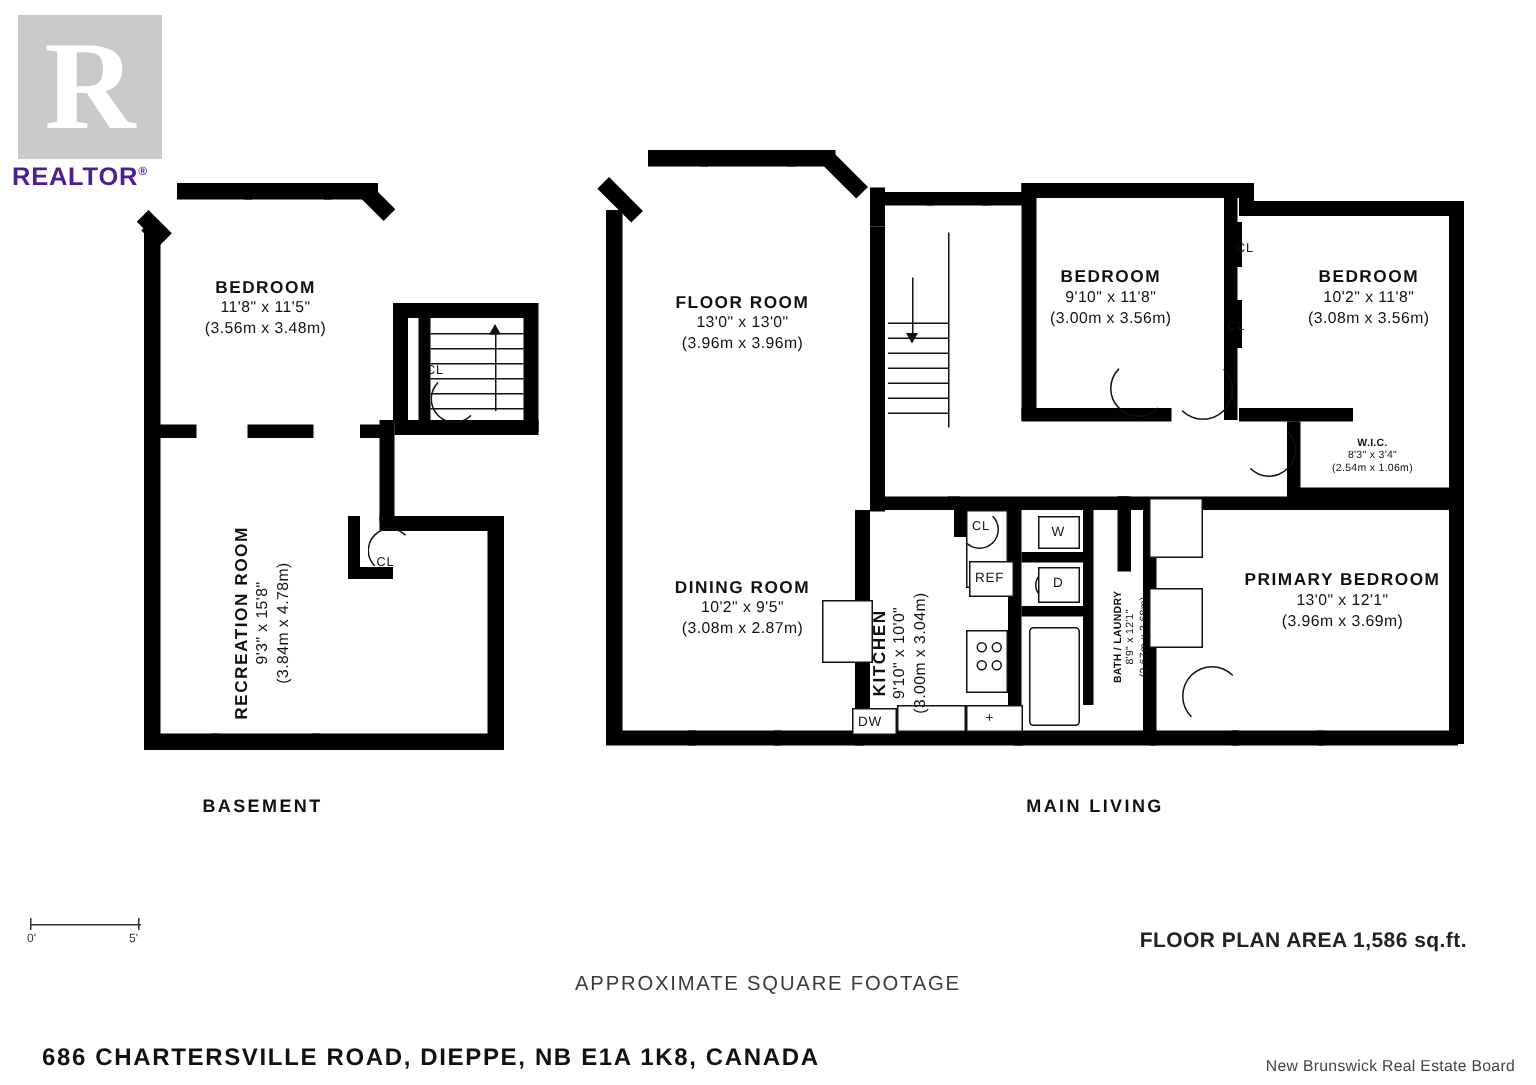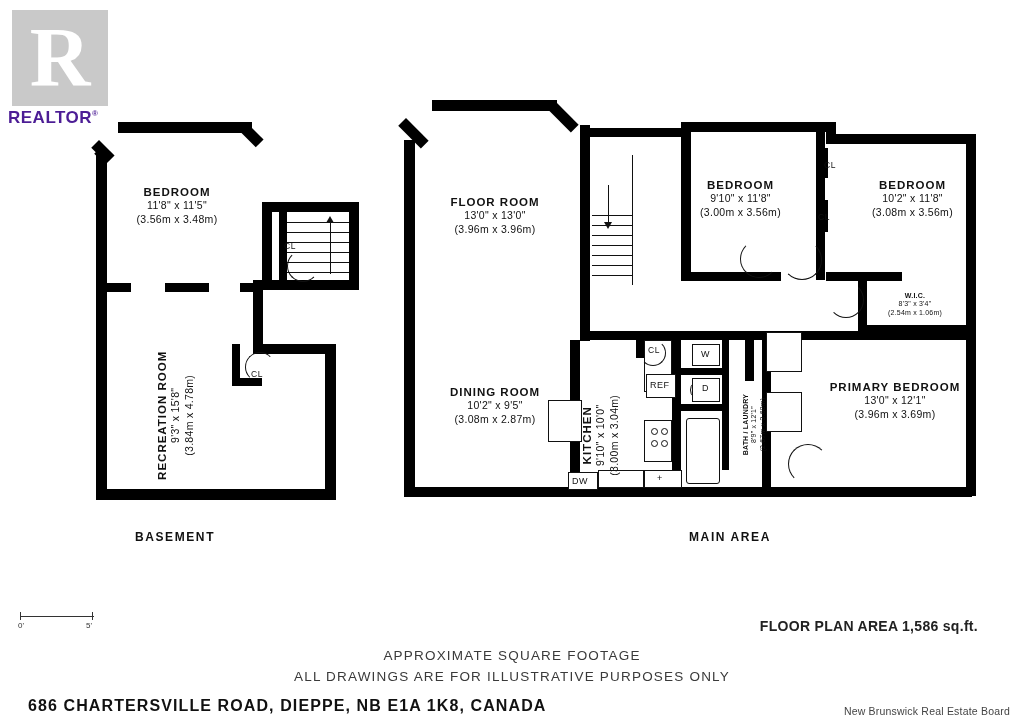--- a/index.html
+++ b/index.html
@@ -404,32 +404,31 @@
 
     <div class="tiny-label" style="left:648px; top:345px;">CL</div>
     <div class="tiny-label" style="left:824px; top:160px;">CL</div>
     <div class="tiny-label" style="left:818px; top:212px;">CL</div>
 
     <div class="tiny-label" style="left:701px; top:349px; font-size:9px;">W</div>
     <div class="tiny-label" style="left:702px; top:383px; font-size:9px;">D</div>
     <div class="tiny-label" style="left:650px; top:380px; font-size:9px;">REF</div>
     <div class="tiny-label" style="left:572px; top:476px; font-size:9px;">DW</div>
 
-    <div class="level-title" style="left:660px; top:530px; width:140px;">MAIN AREA</div>
+    <div class="level-title" style="left:660px; top:530px; width:140px;">MAIN LIVING</div>
   </div>
 
   <div class="scalebar">
     <div class="line"></div>
     <div class="tick" style="left:0px;"></div>
     <div class="tick" style="left:72px;"></div>
     <div class="lbl" style="left:-2px;">0'</div>
     <div class="lbl" style="left:66px;">5'</div>
   </div>
 
   <div class="area-text">FLOOR PLAN AREA 1,586 sq.ft.</div>
 
   <div class="footer-line" style="top:648px;">APPROXIMATE SQUARE FOOTAGE</div>
-  <div class="footer-line" style="top:669px;">ALL DRAWINGS ARE FOR ILLUSTRATIVE PURPOSES ONLY</div>
 
   <div class="address">686 CHARTERSVILLE ROAD, DIEPPE, NB E1A 1K8, CANADA</div>
   <div class="board">New Brunswick Real Estate Board</div>
 
 </div>
 
 </body></html>

